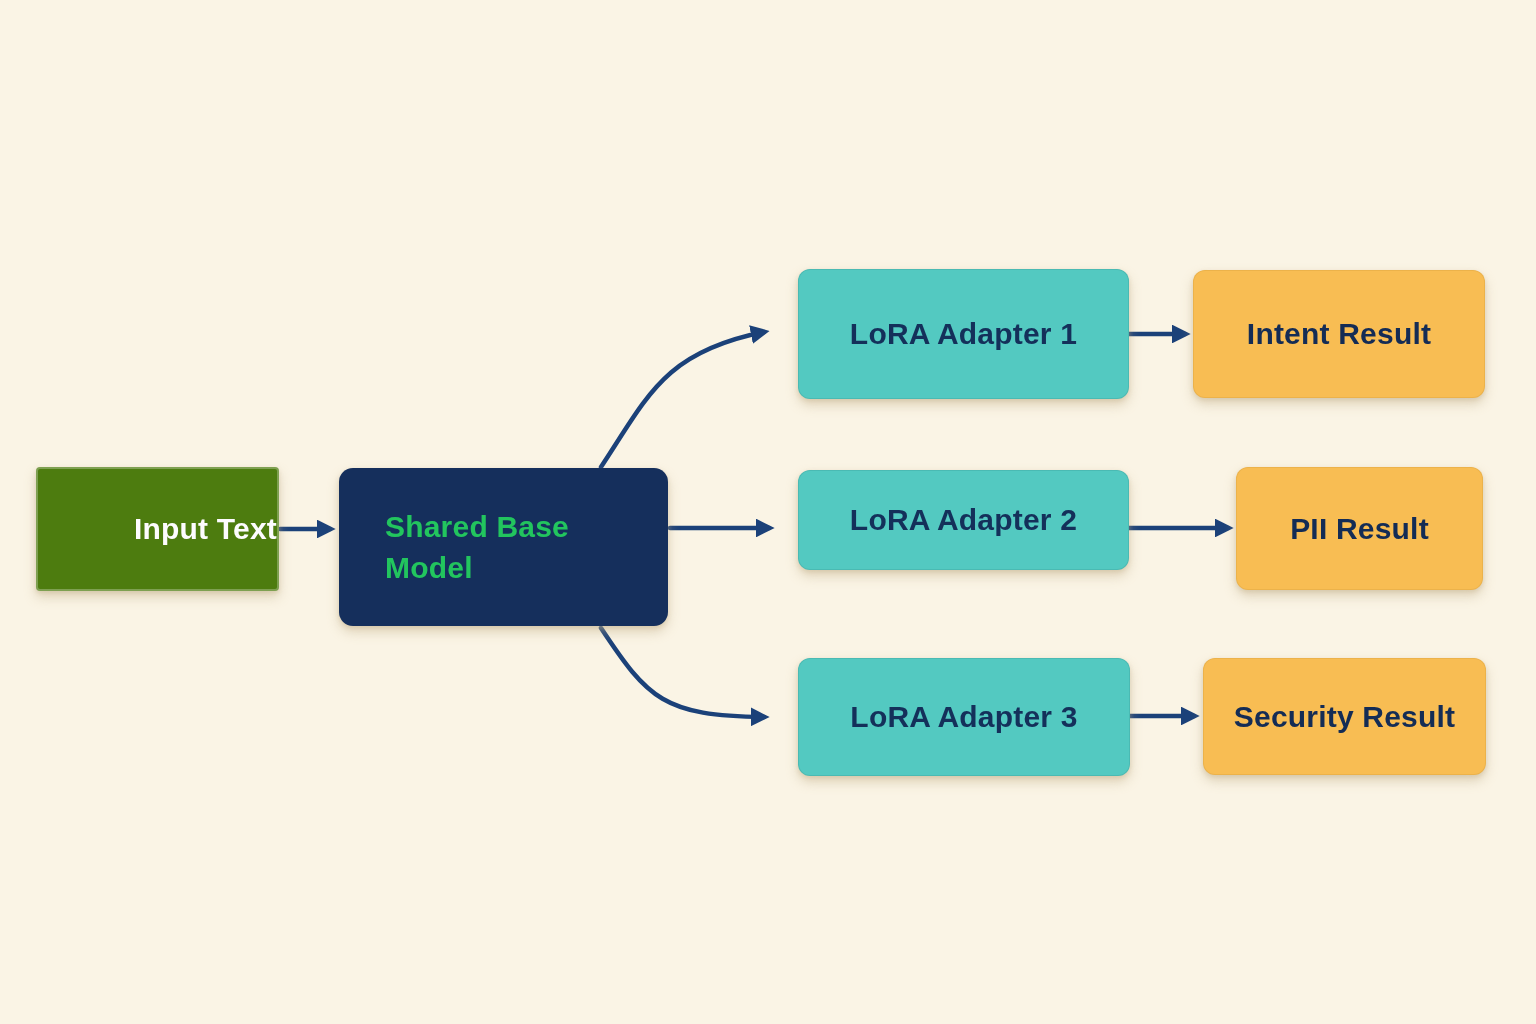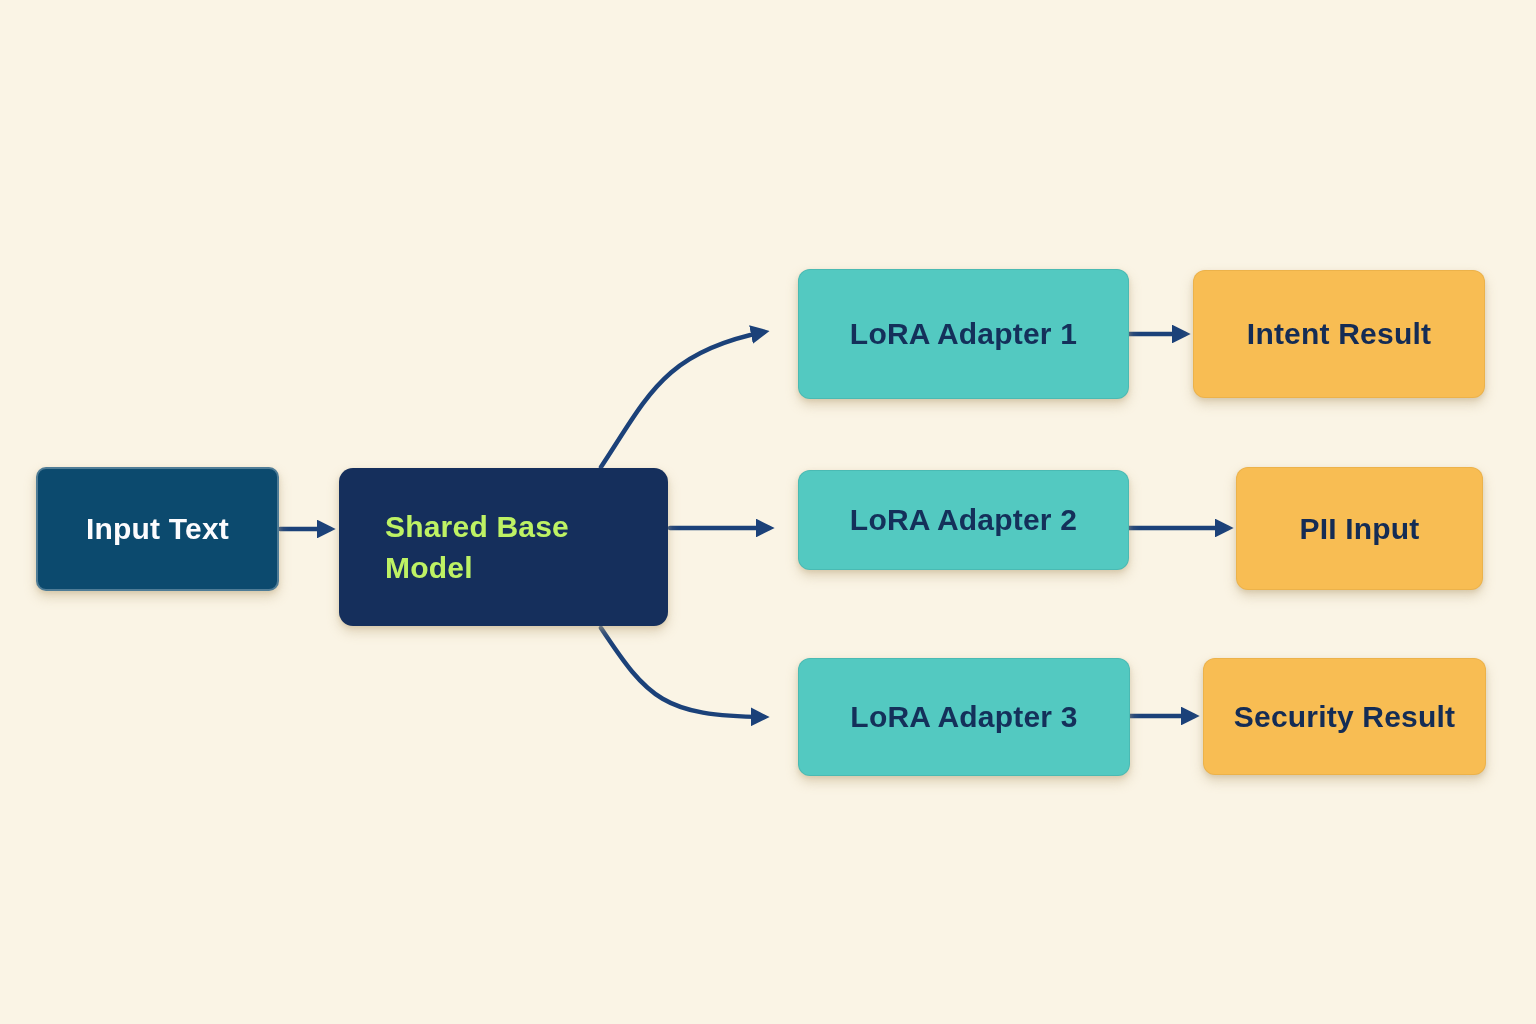--- a/index.html
+++ b/index.html
@@ -28,28 +28,29 @@
     justify-content: center;
     box-sizing: border-box;
     font-weight: 700;
     font-size: 30px;
     letter-spacing: 0.2px;
     border-radius: 12px;
     box-shadow: 0 6px 12px rgba(190, 170, 130, 0.45), 0 2px 4px rgba(190, 170, 130, 0.30);
     text-align: center;
   }
   .node.purple {
-    background: #0c4a6e;
+    background: #4d7c0f;
     color: #fdfcfe;
     border: 2px solid rgba(255, 255, 255, 0.28);
-    border-radius: 10px;
+    border-radius: 4px;
+    justify-content: flex-end;
   }
   .node.navy {
     background: #152f5c;
-    color: #bef264;
+    color: #22c55e;
     justify-content: flex-end;
     text-align: left;
     padding-left: 46px;
     padding-right: 24px;
     line-height: 41px;
     border-radius: 14px;
   }
   .node.teal {
     background: #53c9c1;
     color: #14305a;
@@ -111,20 +112,20 @@
 
   <div id="n-adapter3" class="node teal">
     <span>LoRA Adapter 3</span>
   </div>
 
   <div id="n-intent" class="node yellow">
     <span>Intent Result</span>
   </div>
 
   <div id="n-pii" class="node yellow">
-    <span>PII Input</span>
+    <span>PII Result</span>
   </div>
 
   <div id="n-security" class="node yellow">
     <span>Security Result</span>
   </div>
 
 </div>
 
 </body></html>

